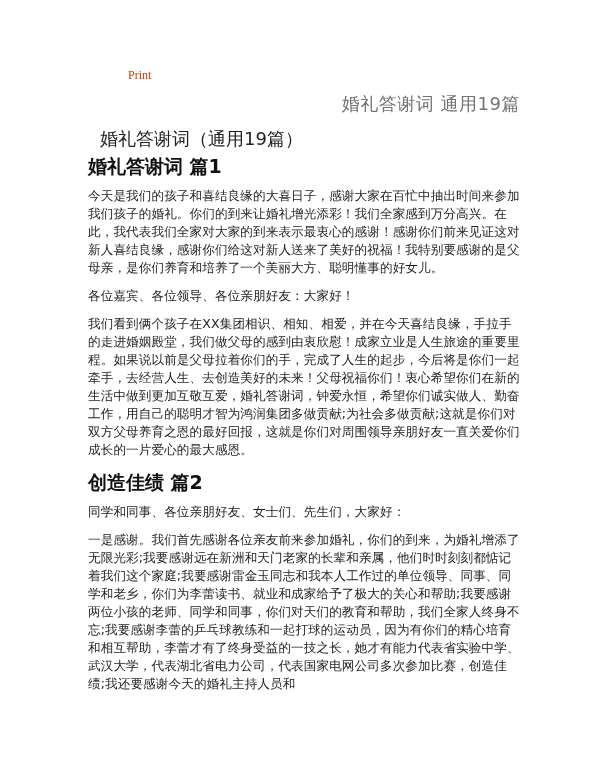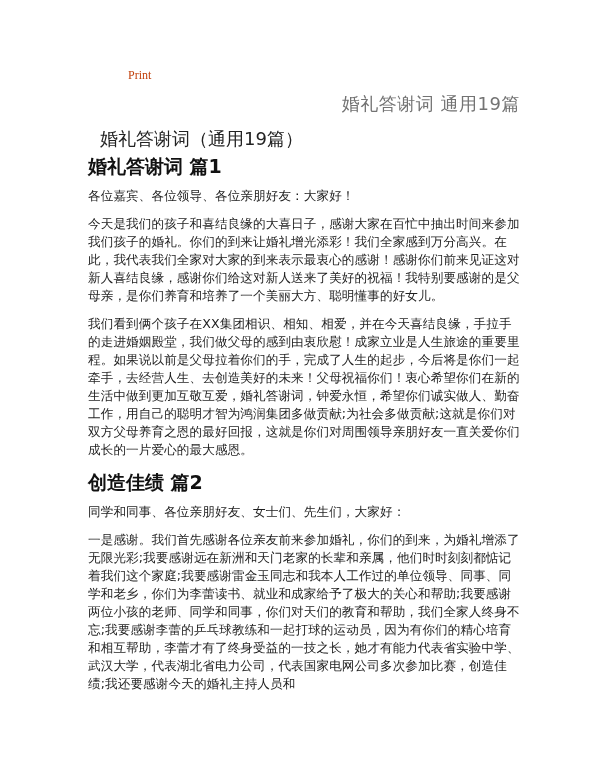--- a/index.html
+++ b/index.html
@@ -17,22 +17,22 @@
 <body>
 
 <div class="page">
   <div class="print">Print</div>
   <div class="title">婚礼答谢词 通用19篇</div>
   <div class="subtitle">婚礼答谢词（通用19篇）</div>
 
   <div class="flow">
     <section>
       <div class="h">婚礼答谢词 篇1</div>
+      <p class="p">今天是我们的孩子和喜结良缘的大喜日子，感谢大家在百忙中抽出时间来参加我们孩子的婚礼。你们的到来让婚礼增光添彩！我们全家感到万分高兴。在此，我代表我们全家对大家的到来表示最衷心的感谢！感谢你们前来见证这对新人喜结良缘，感谢你们给这对新人送来了美好的祝福！我特别要感谢的是父母亲，是你们养育和培养了一个美丽大方、聪明懂事的好女儿。</p>
       <p class="p">各位嘉宾、各位领导、各位亲朋好友：大家好！</p>
-      <p class="p">今天是我们的孩子和喜结良缘的大喜日子，感谢大家在百忙中抽出时间来参加我们孩子的婚礼。你们的到来让婚礼增光添彩！我们全家感到万分高兴。在此，我代表我们全家对大家的到来表示最衷心的感谢！感谢你们前来见证这对新人喜结良缘，感谢你们给这对新人送来了美好的祝福！我特别要感谢的是父母亲，是你们养育和培养了一个美丽大方、聪明懂事的好女儿。</p>
       <p class="p">我们看到俩个孩子在XX集团相识、相知、相爱，并在今天喜结良缘，手拉手的走进婚姻殿堂，我们做父母的感到由衷欣慰！成家立业是人生旅途的重要里程。如果说以前是父母拉着你们的手，完成了人生的起步，今后将是你们一起牵手，去经营人生、去创造美好的未来！父母祝福你们！衷心希望你们在新的生活中做到更加互敬互爱，婚礼答谢词，钟爱永恒，希望你们诚实做人、勤奋工作，用自己的聪明才智为鸿润集团多做贡献;为社会多做贡献;这就是你们对双方父母养育之恩的最好回报，这就是你们对周围领导亲朋好友一直关爱你们成长的一片爱心的最大感恩。</p>
     </section>
     <div class="gap"></div>
     <section>
       <div class="h">创造佳绩 篇2</div>
       <p class="p">同学和同事、各位亲朋好友、女士们、先生们，大家好：</p>
       <p class="p">一是感谢。我们首先感谢各位亲友前来参加婚礼，你们的到来，为婚礼增添了无限光彩;我要感谢远在新洲和天门老家的长辈和亲属，他们时时刻刻都惦记着我们这个家庭;我要感谢雷金玉同志和我本人工作过的单位领导、同事、同学和老乡，你们为李蕾读书、就业和成家给予了极大的关心和帮助;我要感谢两位小孩的老师、同学和同事，你们对天们的教育和帮助，我们全家人终身不忘;我要感谢李蕾的乒乓球教练和一起打球的运动员，因为有你们的精心培育和相互帮助，李蕾才有了终身受益的一技之长，她才有能力代表省实验中学、武汉大学，代表湖北省电力公司，代表国家电网公司多次参加比赛，创造佳绩;我还要感谢今天的婚礼主持人员和</p>
     </section>
   </div>
 </div>

